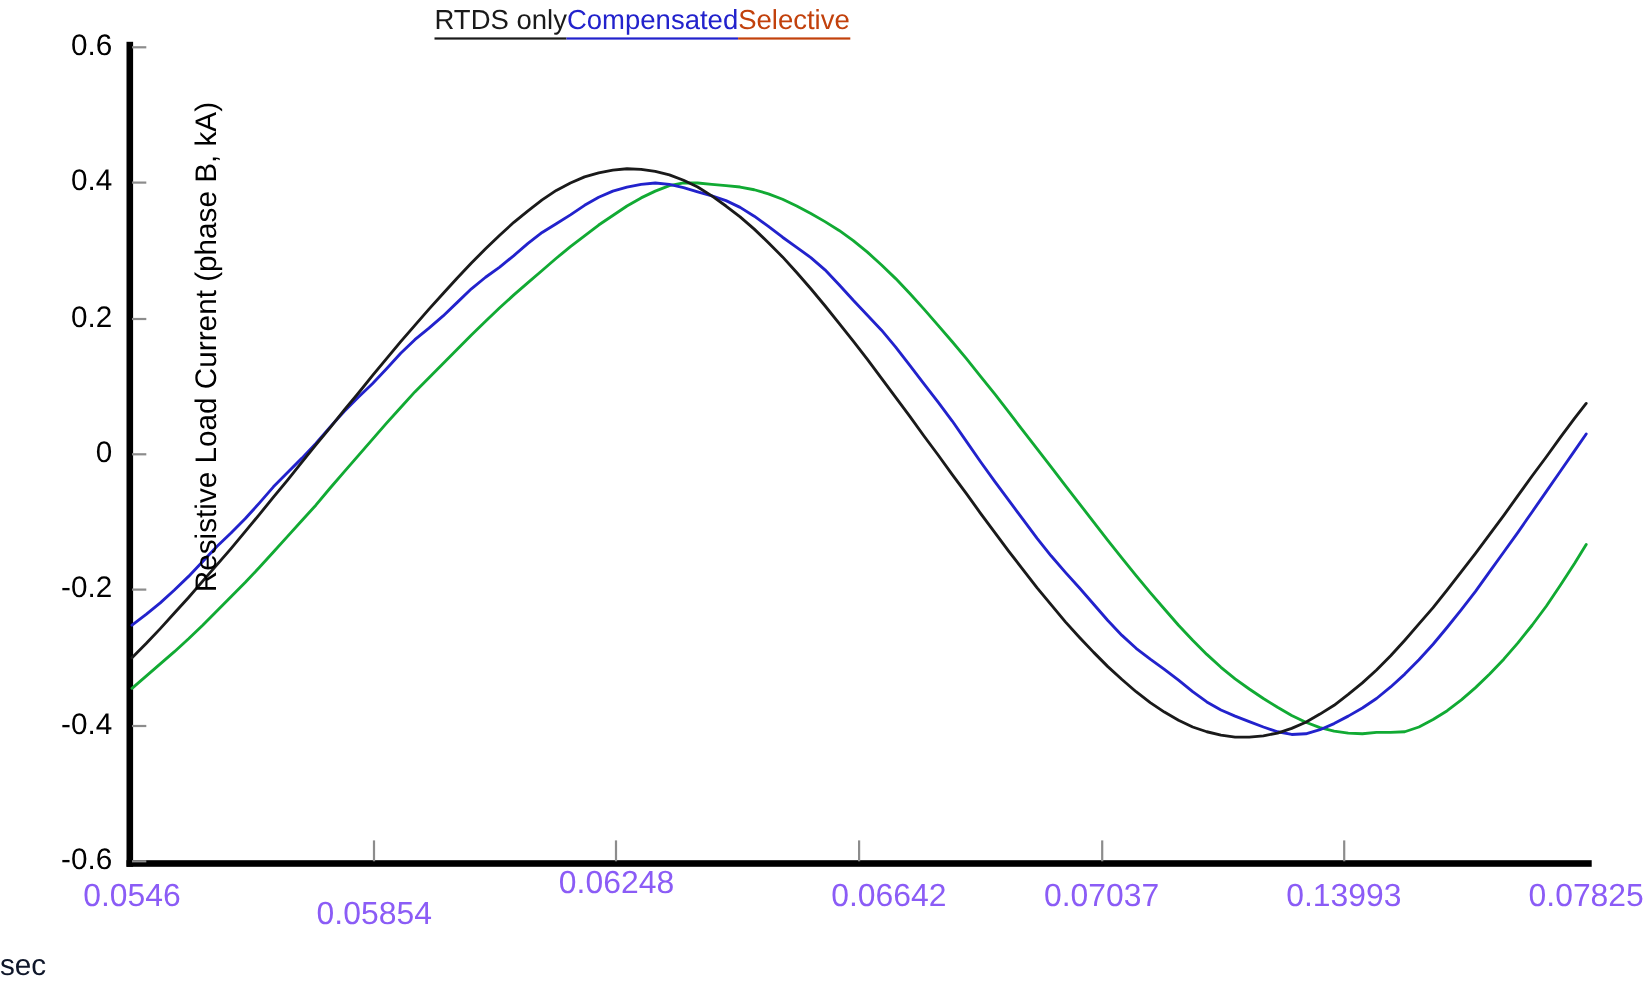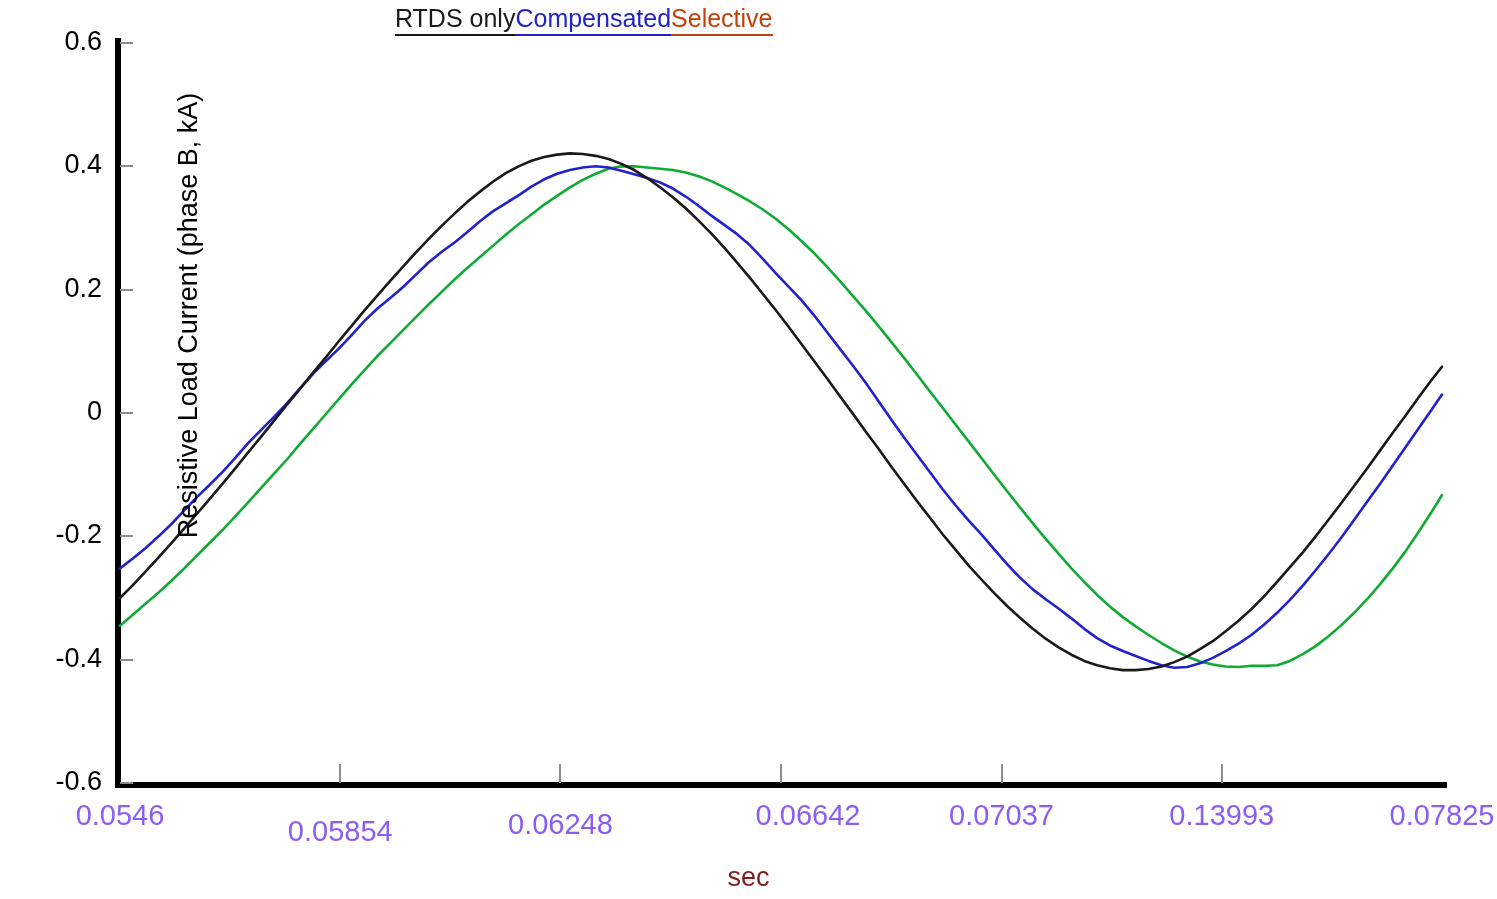--- a/index.html
+++ b/index.html
@@ -105,23 +105,23 @@
     color: #000000;
     transform: rotate(-90deg);
     transform-origin: center center;
     white-space: nowrap;
   }
   #xlabel {
     position: absolute;
     left: 0px;
     top: 862px;
     width: 1497px;
-    text-align: center;
+    text-align: left;
     font-size: 27px;
-    color: #7f1d1d;
+    color: #0f172a;
   }
   #curves {
     position: absolute;
     left: 0;
     top: 0;
     width: 1322px;
     height: 740px;
     overflow: visible;
   }
 </style>
@@ -154,21 +154,21 @@
         <div class="ytick" style="top: 615.667px;"></div>
         <div class="ytick-label" style="top: 601.667px; left: -128px;">-0.4</div>
         <div class="ytick" style="top: 739px;"></div>
         <div class="ytick-label" style="top: 725px; left: -128px;">-0.6</div>
       </div>
     <div id="xticks" style="position: absolute; left: 0px; top: 740px; width: 1322px;">
         <div class="xtick-label" style="left: -100px; top: 17px;">0.0546</div>
         <div class="xtick" style="left: 219.24px;"></div>
         <div class="xtick-label" style="left: 120.24px; top: 17px; margin-top: 16px;">0.05854</div>
         <div class="xtick" style="left: 439.48px;"></div>
-        <div class="xtick-label" style="left: 340.48px; top: 26px;">0.06248</div>
+        <div class="xtick-label" style="left: 340.48px; top: 5px;">0.06248</div>
         <div class="xtick" style="left: 659.721px;"></div>
         <div class="xtick-label" style="left: 588px; top: 17px;">0.06642</div>
         <div class="xtick" style="left: 880.52px;"></div>
         <div class="xtick-label" style="left: 781.52px; top: 17px;">0.07037</div>
         <div class="xtick" style="left: 1100.76px;"></div>
         <div class="xtick-label" style="left: 1001.76px; top: 17px;">0.13993</div>
         <div class="xtick-label" style="left: 1222px; top: 17px;">0.07825</div>
       </div>
     <svg id="curves" viewBox="0 0 1322 740" preserveAspectRatio="none">
         <path d="M0.00,582.75 L12.86,571.65 L25.71,560.55 L38.57,549.45 L51.43,537.73 L64.28,525.40 L77.14,512.45 L90.00,499.50 L102.85,486.55 L115.71,472.98 L128.57,458.80 L141.42,444.62 L154.28,430.43 L167.14,416.25 L179.99,400.83 L192.85,386.03 L205.71,371.23 L218.56,356.43 L231.42,341.63 L244.28,327.45 L257.13,313.27 L269.99,300.32 L282.85,287.37 L295.70,274.42 L308.56,261.47 L321.42,249.13 L334.27,236.80 L347.13,225.08 L359.99,213.98 L372.84,202.88 L385.70,191.78 L398.56,181.30 L411.41,171.43 L424.27,161.57 L437.13,152.93 L449.98,144.30 L462.84,136.90 L475.70,130.73 L488.55,125.80 L501.41,123.33 L514.27,123.33 L527.12,124.57 L539.98,125.80 L552.84,127.03 L565.69,129.50 L578.55,133.20 L591.41,138.13 L604.26,144.30 L617.12,151.08 L629.98,158.48 L642.83,166.50 L655.69,175.75 L668.55,186.23 L681.40,197.95 L694.26,210.28 L707.12,223.85 L719.97,238.03 L732.83,252.83 L745.69,267.63 L758.54,283.05 L771.40,299.08 L784.26,315.12 L797.11,331.77 L809.97,348.42 L822.83,365.07 L835.68,381.72 L848.54,398.37 L861.40,415.02 L874.25,431.67 L887.11,448.32 L899.97,464.35 L912.82,480.38 L925.68,495.80 L938.54,510.60 L951.39,525.40 L964.25,538.97 L977.11,551.92 L989.96,563.63 L1002.82,574.12 L1015.68,583.37 L1028.53,592.00 L1041.39,600.02 L1054.25,607.42 L1067.10,613.58 L1079.96,618.52 L1092.82,621.60 L1105.67,623.45 L1118.53,624.07 L1131.39,622.83 L1144.24,622.83 L1157.10,622.22 L1169.96,617.90 L1182.81,611.12 L1195.67,603.10 L1208.53,593.23 L1221.38,582.13 L1234.24,569.80 L1247.10,556.23 L1259.95,541.43 L1272.81,525.40 L1285.67,508.13 L1298.52,489.02 L1311.38,469.28 L1322.00,452.02" fill="none" stroke="#11aa33" stroke-width="2.6" stroke-linejoin="round" stroke-linecap="round"></path>

